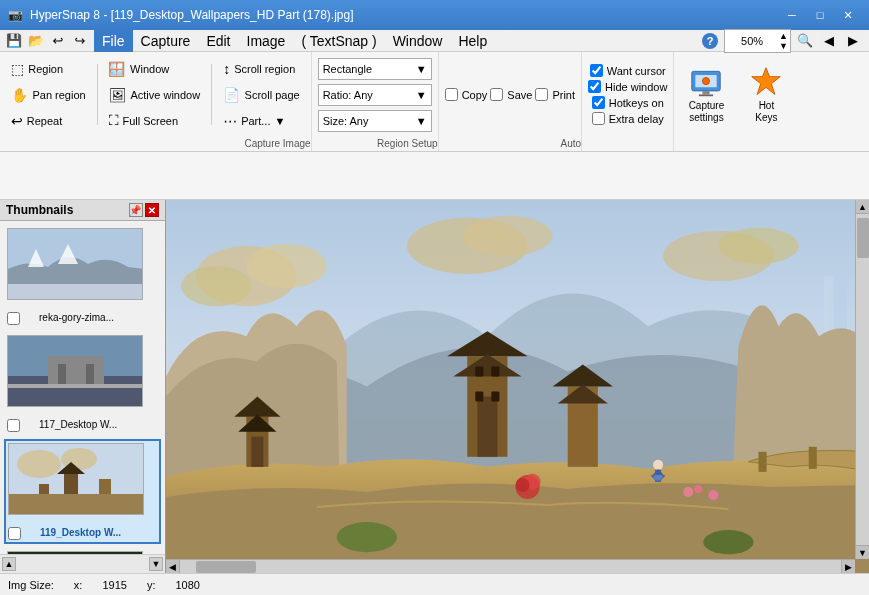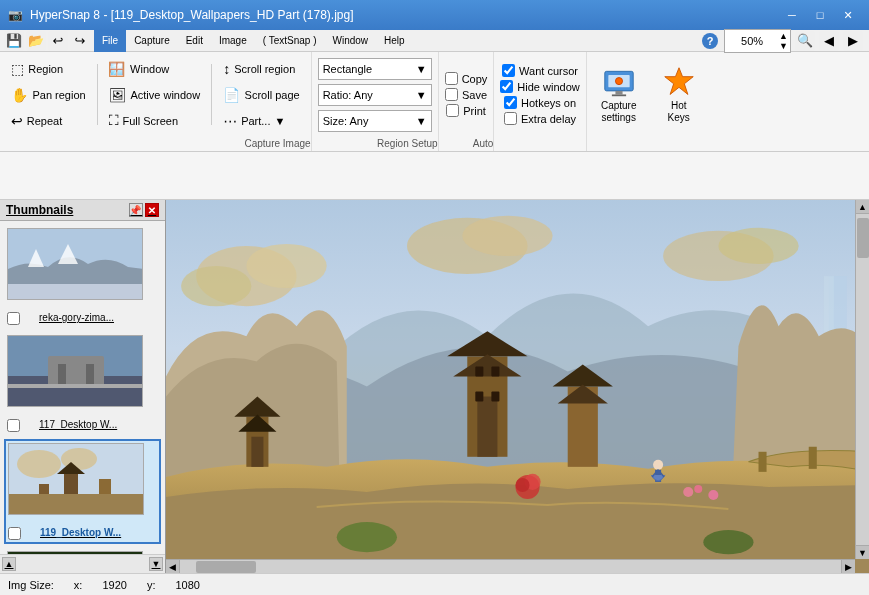--- a/index.html
+++ b/index.html
@@ -31,21 +31,21 @@
       display: flex;
       align-items: center;
       border-bottom: 1px solid #ccc;
     }
     .menu-item {
       padding: 2px 8px;
       cursor: pointer;
       height: 22px;
       display: flex;
       align-items: center;
-      font-size: 10px;
+      font-size: 14px;
     }
     .menu-item.active { background: #3a7bc8; color: white; }
 
     
     #toolbar {
       height: 148px;
       background: #f5f5f5;
       border-bottom: 1px solid #ccc;
       display: flex;
       flex-direction: column;
@@ -117,21 +117,20 @@
       background: #808080;
     }
 
     
     #thumbnails-panel {
       width: 166px;
       background: #f0f0f0;
       border-right: 1px solid #999;
       display: flex;
       flex-direction: column;
-      text-decoration: underline;
     }
     #thumbnails-header {
       display: flex;
       align-items: center;
       justify-content: space-between;
       padding: 3px 6px;
       background: #ddd;
       border-bottom: 1px solid #aaa;
       font-size: 12px;
       font-weight: bold;
@@ -405,21 +404,21 @@
         </div>
         <div class="dropdown-field">
           <span>Size: Any</span>
           <span>▼</span>
         </div>
       </div>
       <div class="group-name">Region Setup</div>
     </div>
 
     <div class="group-container">
-      <div class="group-inner" style="flex-direction:column;justify-content:center;gap:3px;">
+      <div class="group-inner" style="flex-direction:row;justify-content:center;gap:3px;">
         <label class="checkbox-item">
           <input type="checkbox" style="">
           <span>Copy</span>
         </label>
         <label class="checkbox-item">
           <input type="checkbox" style="">
           <span>Save</span>
         </label>
         <label class="checkbox-item">
           <input type="checkbox" style="">
@@ -658,16 +657,16 @@
       <div style="position:absolute;left:0;top:0;bottom:0;width:14px;background:#c0c0c0;display:flex;align-items:center;justify-content:center;font-size:9px;cursor:pointer;border-right:1px solid #aaa;">◀</div>
       <div style="position:absolute;right:0;top:0;bottom:0;width:14px;background:#c0c0c0;display:flex;align-items:center;justify-content:center;font-size:9px;cursor:pointer;border-left:1px solid #aaa;">▶</div>
       <div style="position:absolute;left:30px;width:60px;height:12px;background:#aaa;border-radius:2px;top:1px;"></div>
     </div>
   </div>
 </div>
 
 <div id="status-bar">
   <span>Img Size:</span>
   <span>x:</span>
-  <span>1920</span>
+  <span>1915</span>
   <span>y:</span>
   <span>1080</span>
 </div>
 
 </body></html>

